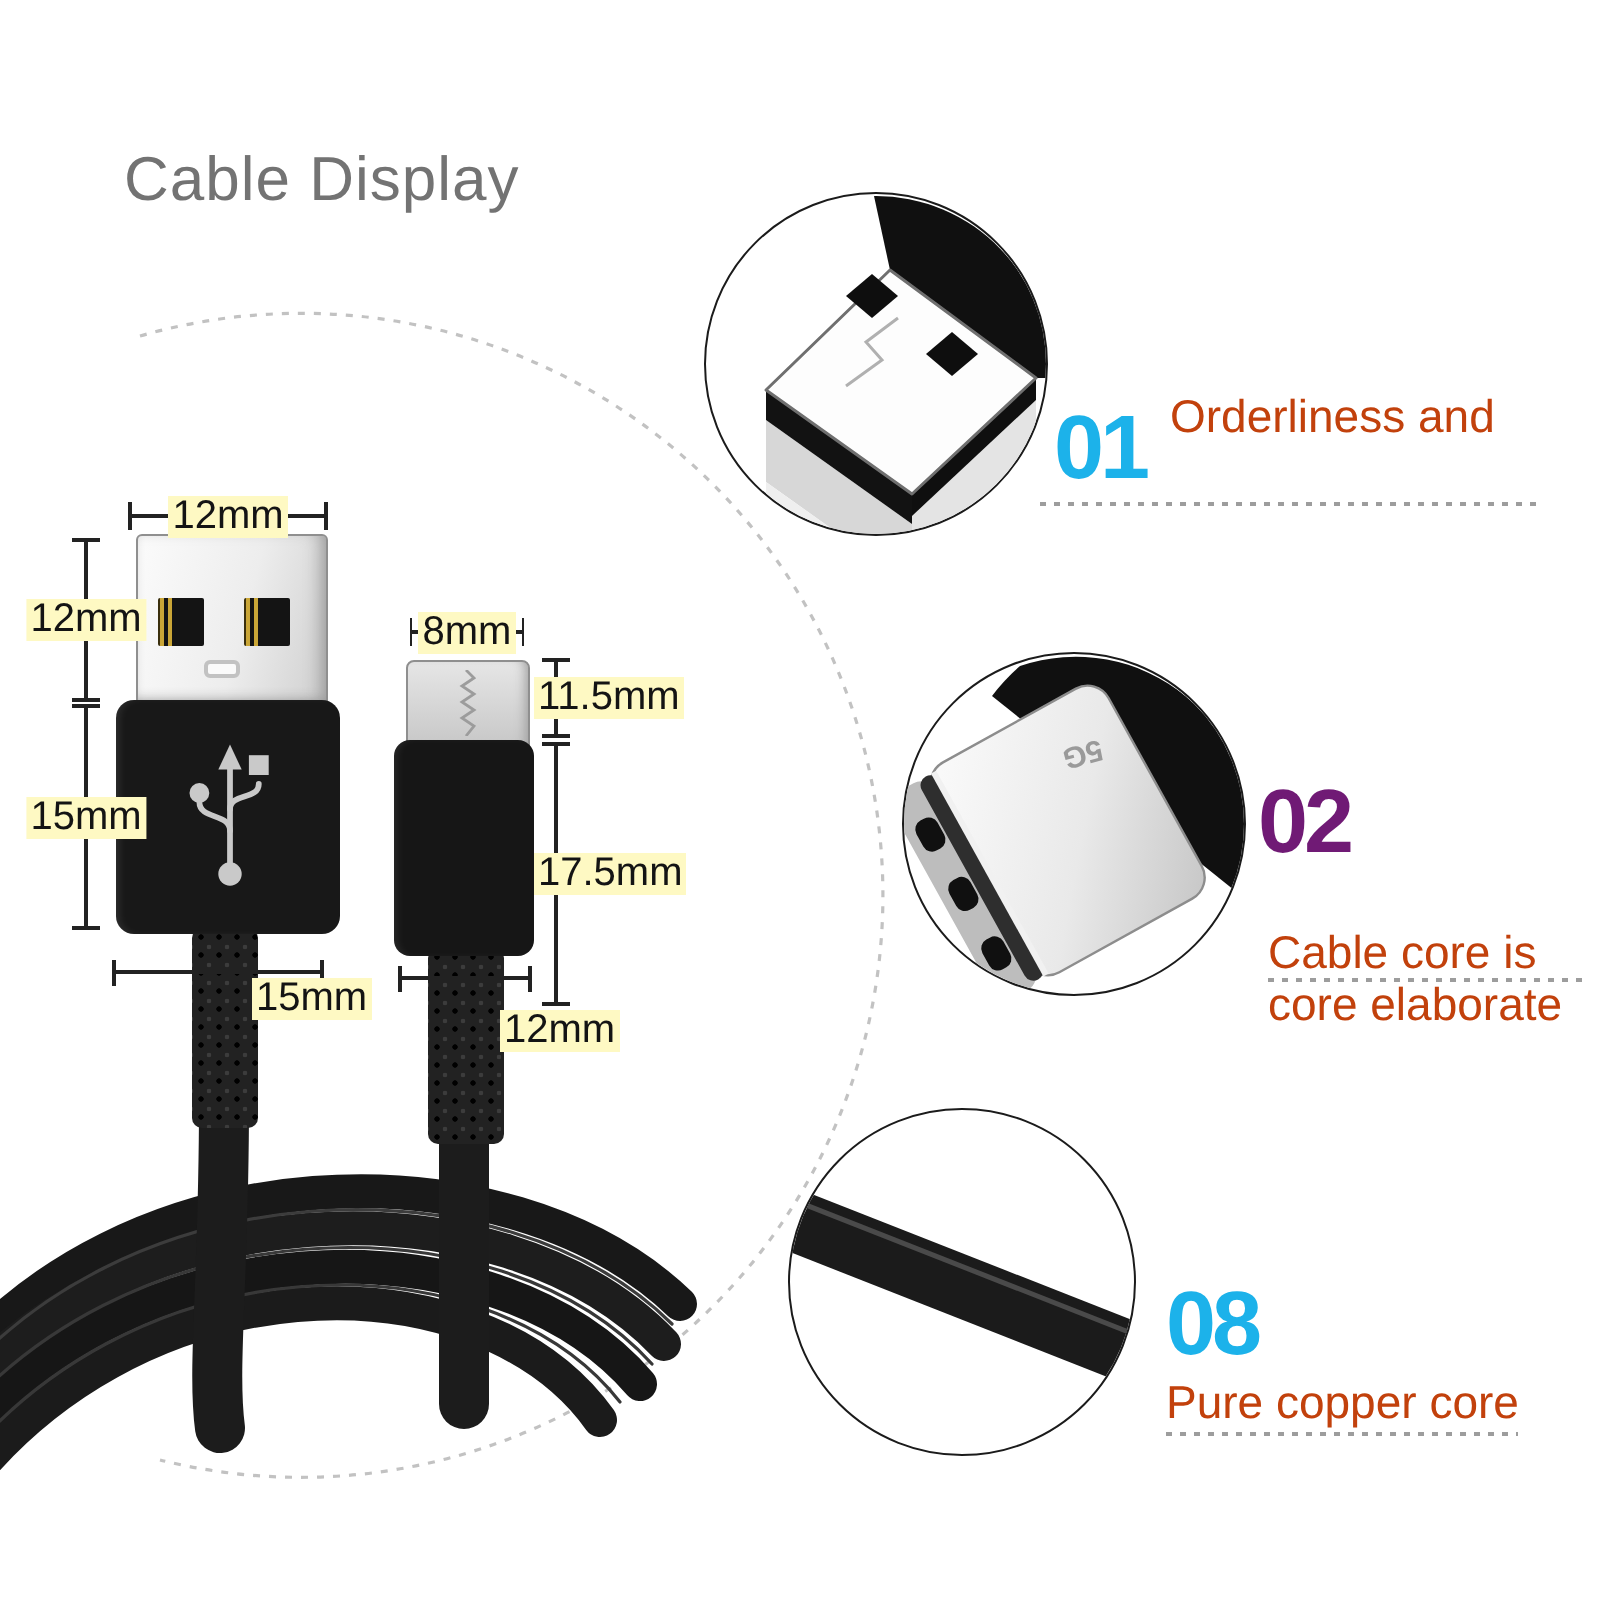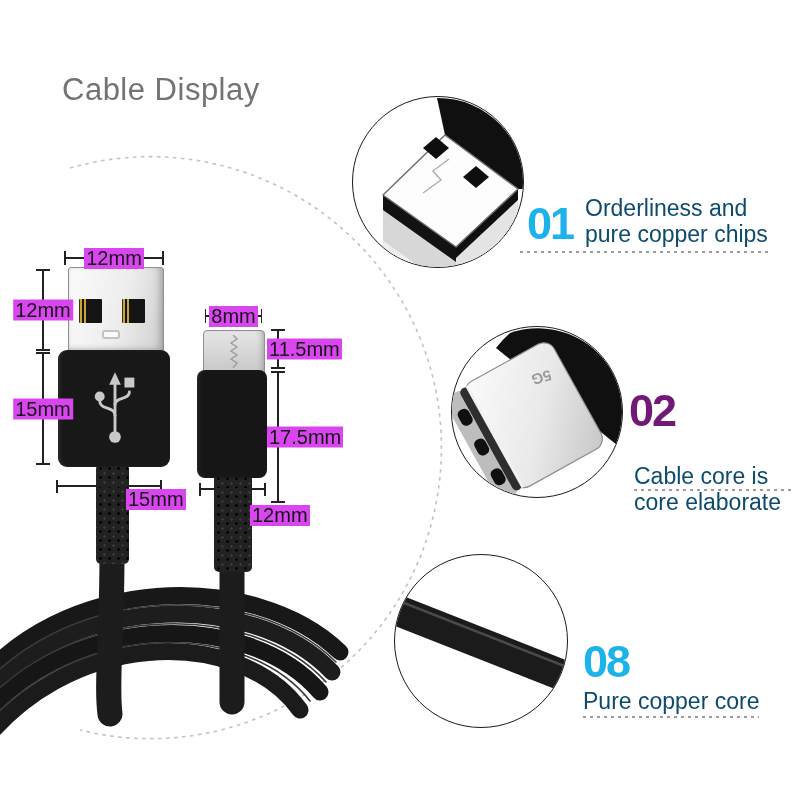--- a/index.html
+++ b/index.html
@@ -4,21 +4,21 @@
 <style>
   html,body{margin:0;padding:0;}
   body{
     width:800px;height:800px;position:relative;overflow:hidden;background:#ffffff;
     font-family:"Liberation Sans","DejaVu Sans",sans-serif;color:#161616;
   }
   .abs{position:absolute;}
   
   .title{font-size:31px;color:#737373;letter-spacing:.5px;}
   
-  .dim-label{font-size:20px;color:#141414;background:#d946ef;padding:0 2px;white-space:nowrap;line-height:1.05;}
+  .dim-label{font-size:20px;color:#141414;background:#fef9c3;padding:0 2px;white-space:nowrap;line-height:1.05;}
   .hdim-top{display:flex;align-items:center;height:22px;}
   .hdim-top .tick{width:2px;height:14px;background:#222;}
   .hdim-top .stub{flex:1;height:2px;background:#222;min-width:3px;}
   .vdim{width:14px;}
   .vdim .vd-line{position:absolute;left:6px;top:1px;bottom:1px;width:2px;background:#222;}
   .vdim .vd-cap{position:absolute;left:0;width:14px;height:2px;background:#222;}
   .vdim .dim-label{position:absolute;top:50%;transform:translateY(-50%);}
   .vdim.center-label .dim-label{left:50%;transform:translate(-50%,-50%);}
   .vdim.right-label .dim-label{left:-4px;}
   .hdim-bot{height:13px;}
@@ -37,21 +37,21 @@
   .microTip{left:203px;top:330px;width:60px;height:41px;border:1px solid #8f8f8f;border-radius:4px 4px 0 0;
     background:linear-gradient(180deg,#e6e6e6,#c8c8c8);box-shadow:inset -5px 0 6px -4px #9a9a9a;z-index:3;}
   .microBody{left:197px;top:370px;width:70px;height:108px;background:#161616;border-radius:8px;z-index:3;
     box-shadow:inset 3px 0 5px -2px rgba(255,255,255,.10);}
   .relief{border-radius:5px;background-color:#222;z-index:2;
     background-image:radial-gradient(circle,#000 1.2px,transparent 1.5px),radial-gradient(circle,#3c3c3c 1px,transparent 1.3px);
     background-size:9px 9px,9px 9px;background-position:0 0,4px 5px;}
   
   .callout-circle{border:1.6px solid #1b1b1b;border-radius:50%;background:#fff;overflow:hidden;z-index:5;box-sizing:border-box;}
   .co-number{font-size:45px;font-weight:bold;letter-spacing:-2px;line-height:1;z-index:5;}
-  .co-text{font-size:23px;line-height:26px;color:#0c4a6e;z-index:5;white-space:nowrap;}
+  .co-text{font-size:23px;line-height:26px;color:#c2410c;z-index:5;white-space:nowrap;}
   .dash-underline{height:2px;z-index:5;
     background-image:repeating-linear-gradient(90deg,#9d9d9d 0 3px,transparent 3px 7px);}
   .z0{z-index:0}.z1{z-index:1}.z4{z-index:4}
 </style>
 </head>
 <body>
 
 <div class="abs title" style="left:62px;top:72px;">Cable Display</div>
 
 <svg class="abs z0" style="left:0;top:0;" width="800" height="800" viewBox="0 0 800 800">
@@ -165,21 +165,20 @@
     <polygon points="103,150 165,92 165,103 103,161" fill="#0f0f0f"></polygon>
     <polygon points="92,38 165,92 103,150 30,98" fill="#fdfdfd" stroke="#6f6f6f" stroke-width="1.5" stroke-linejoin="round"></polygon>
     <polyline points="70,96 88,83 80,74 96,62" fill="none" stroke="#b0b0b0" stroke-width="1.5"></polyline>
     <polygon points="83,40 96,51 83,62 70,51" fill="#0e0e0e"></polygon>
     <polygon points="123,69 136,80 123,91 110,80" fill="#0e0e0e"></polygon>
   </svg>
 </div>
 <div class="abs co-number" style="left:527px;top:201px;color:#1CB2EA;">01</div>
 <div class="abs co-text" style="left:585px;top:195px;">
   <div>Orderliness and</div>
-  <div>pure copper chips</div>
 </div>
 <div class="abs dash-underline" style="left:520px;top:251px;width:250px;"></div>
 
 <div class="abs callout-circle" style="left:451px;top:326px;width:172px;height:172px;">
   <svg width="172" height="172" viewBox="0 0 172 172">
     <defs>
       <linearGradient id="silverGrad" x1="0" y1="0" x2="1" y2="1">
         <stop offset="0" stop-color="#fbfbfb"></stop>
           <stop offset=".55" stop-color="#e9e9e9"></stop>
           <stop offset="1" stop-color="#c6c6c6"></stop>

